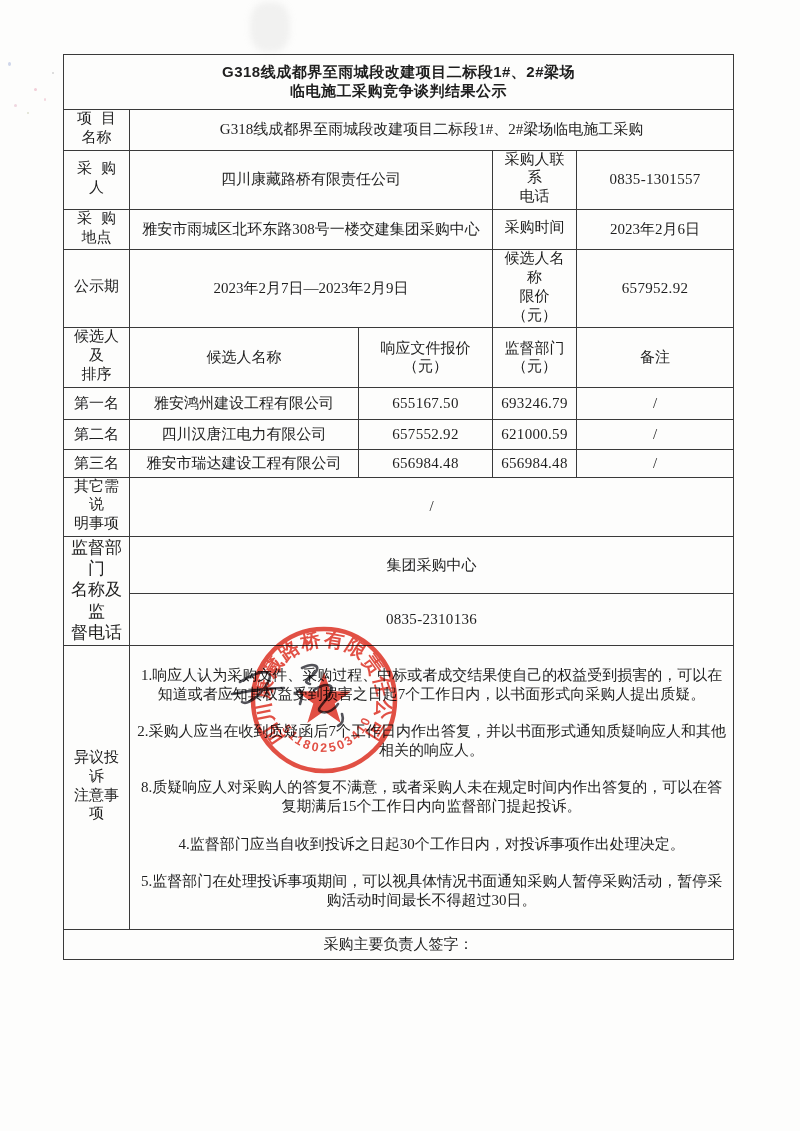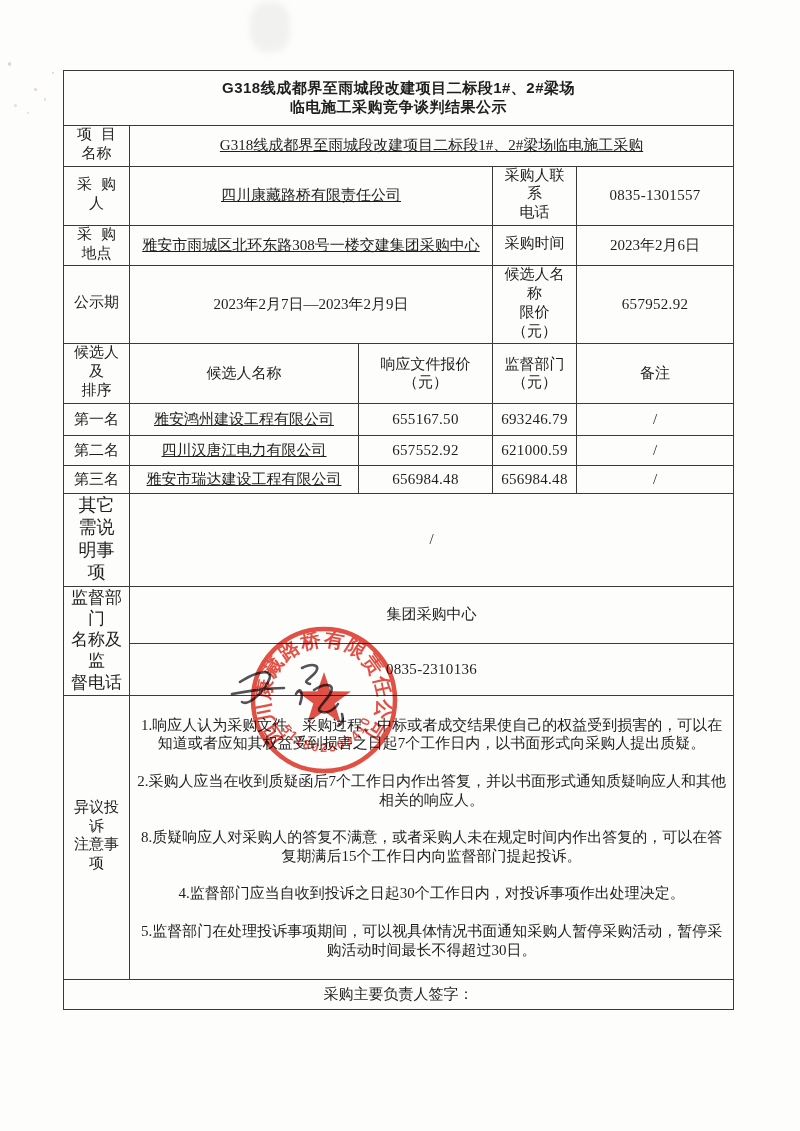--- a/index.html
+++ b/index.html
@@ -10,38 +10,38 @@
     color:#1e1e1e;
     position:relative;
     overflow:hidden;
   }
   .page{position:absolute;inset:0;}
   
   .speck{position:absolute;border-radius:50%;}
   .smudge{position:absolute;background:rgba(190,190,190,.18);filter:blur(3px);border-radius:40%;}
 
   table.doc{
-    position:absolute;left:63px;top:70px;width:670px;
+    position:absolute;left:63px;top:54px;width:670px;
     border-collapse:collapse;table-layout:fixed;
   }
   table.doc td{
     border:1.6px solid #3a3a3a;
     padding:1px 6px;
     font-size:15px;
     text-align:center;
     vertical-align:middle;
     white-space:pre-line;
     line-height:1.25;
   }
   td.title-cell{
     font-family:"Liberation Sans","DejaVu Sans",sans-serif;
     font-weight:700;font-size:20px;line-height:1.45;letter-spacing:.5px;
     padding:4px 10px;
   }
-  td.left{text-align:left;text-decoration:underline;}
+  td.left{text-align:left;}
   td.label{padding:1px 3px;font-family:Liberation Mono, monospace;}
   td.notice-cell{
     text-align:left;font-size:14.6px;line-height:1.31;padding:3px 7px;
     white-space:normal;
   }
   td.notice-cell p{margin:0;}
   td.sign-cell{text-align:left;font-size:16px;padding-left:7px;white-space:nowrap;}
   .num{letter-spacing:.3px;}
 
   .seal{position:absolute;left:246px;top:622px;width:156px;height:156px;
@@ -123,21 +123,21 @@
       <td>/</td>
     </tr>
     <tr style="height:28px">
       <td>第三名</td>
       <td class="left">雅安市瑞达建设工程有限公司</td>
       <td class="num">656984.48</td>
       <td class="num">656984.48</td>
       <td>/</td>
     </tr>
     <tr style="height:33px">
-      <td class="label" style="font-size:18px">其它需说
+      <td class="label" style="font-size:15px">其它需说
 明事项</td>
       <td colspan="4">/</td>
     </tr>
     <tr style="height:29px">
       <td rowspan="2" class="label" style="font-size:17px">监督部门
 名称及监
 督电话</td>
       <td colspan="4">集团采购中心</td>
     </tr>
     <tr style="height:26px">

